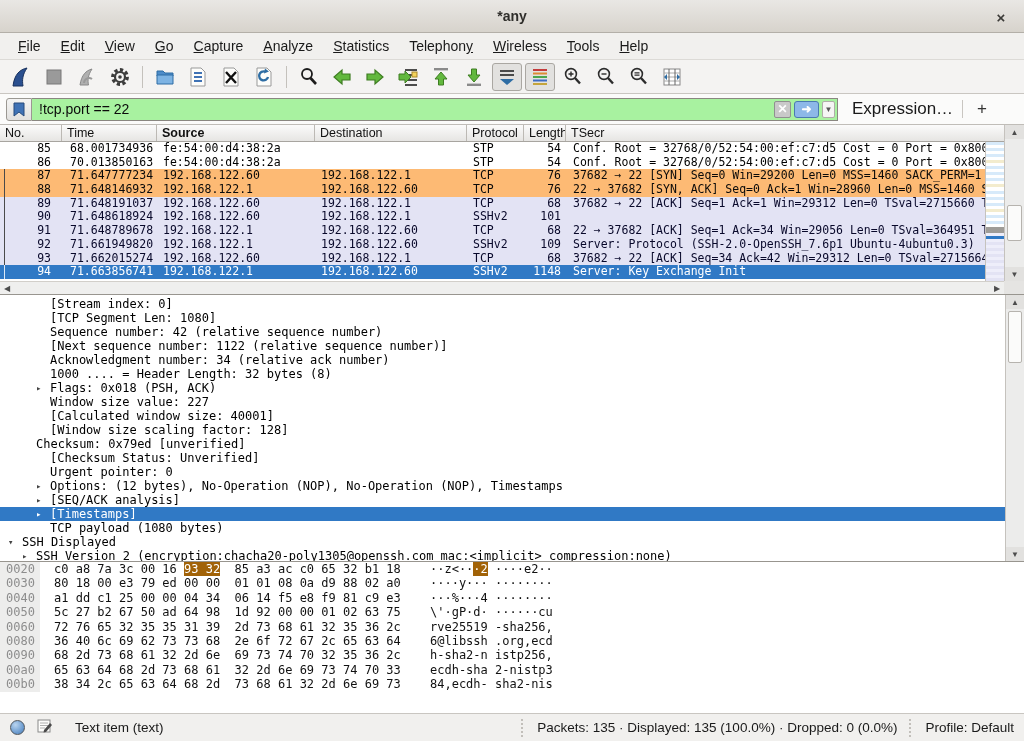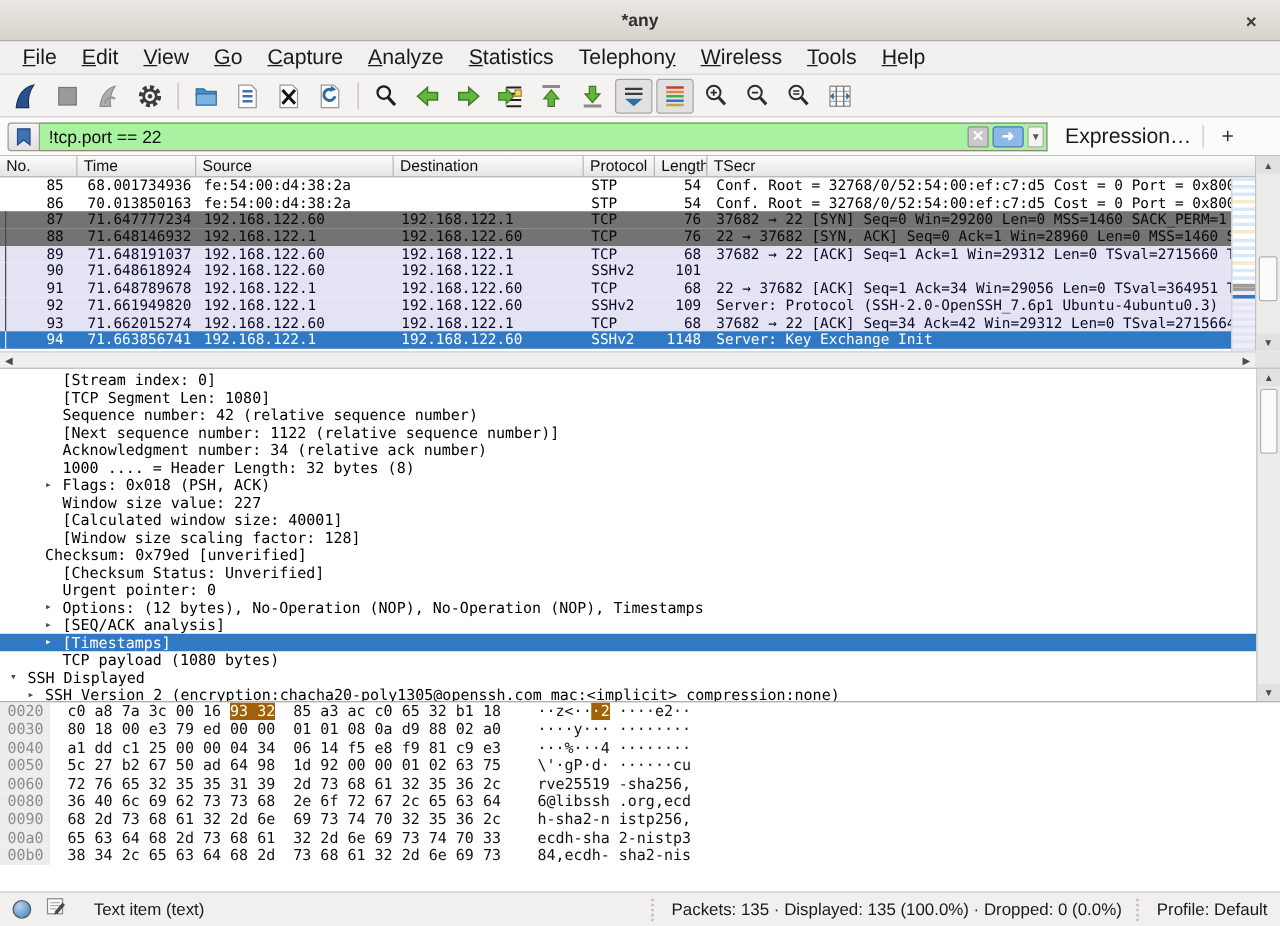--- a/index.html
+++ b/index.html
@@ -8,21 +8,21 @@
 
   
   .titlebar { height:33px; background:linear-gradient(#e9e7e4,#d7d3cc); border-bottom:1px solid #b3afa8;
               display:flex; align-items:center; justify-content:center; position:relative; }
   .titlebar .title { font-weight:bold; font-size:14px; color:#2f2e2b; }
   .titlebar .closebtn { position:absolute; right:12px; top:6px; width:22px; height:22px; display:flex;
               align-items:center; justify-content:center; font-size:15px; font-weight:bold; color:#3c3b38; cursor:default; }
 
   
   .menubar { height:27px; background:#f1f0ee; border-bottom:1px solid #dcdad6; display:flex; align-items:center; padding-left:8px; }
-  .menuitem { padding:4px 10px; font-size:17px; color:#1a1a1a; }
+  .menuitem { padding:4px 10px; font-size:14px; color:#1a1a1a; }
   .menuitem u { text-decoration:underline; }
 
   
   .toolbar { height:34px; background:#f4f3f2; border-bottom:1px solid #c9c6c1; display:flex; align-items:center; padding-left:6px; gap:3px; }
   .tbtn { width:30px; height:28px; display:flex; align-items:center; justify-content:center; border:1px solid transparent; border-radius:3px; }
   .tbtn.pressed { background:#e2e1df; border:1px solid #aaa7a2; }
   .tsep { width:1px; height:22px; background:#c4c1bc; margin:0 4px; }
 
   
   .filterbar { height:31px; background:#fbfbfa; border-bottom:1px solid #c0bdb8; display:flex; align-items:center; padding:0 6px; }
@@ -49,21 +49,21 @@
   .prow { height:13.7px; display:flex; font-size:11.5px; line-height:13.5px; white-space:nowrap; position:relative; }
   .pcell { overflow:hidden; white-space:nowrap; flex-shrink:0; }
   .c-no   { width:62px; text-align:right; padding-right:11px; }
   .c-time { width:95px; padding-left:8px; }
   .c-src  { width:158px; padding-left:6px; }
   .c-dst  { width:152px; padding-left:6px; }
   .c-pro  { width:57px; padding-left:6px; }
   .c-len  { width:42px; text-align:right; padding-right:5px; }
   .c-info { flex:1; padding-left:7px; }
   .row-white { background:#ffffff; color:#000; }
-  .row-gray  { background:#737373; color:#0a0a0a; }
+  .row-gray  { background:#fdba74; color:#0a0a0a; }
   .row-lav   { background:#e3e3f4; color:#08082a; }
   .row-sel   { background:#3079c5; color:#ffffff; }
   .convmark { position:absolute; left:4px; top:0; bottom:0; width:1px; background:#4a4a4a; }
   .row-sel .convmark { background:#dce9f7; }
   .minimap { position:absolute; top:17px; right:20px; width:19px; bottom:13px; border-left:1px solid #c5c2bd; background:#fdfdfd; overflow:hidden; }
   .vscroll { position:absolute; top:0; right:0; width:20px; bottom:13px; background:#ececeb; border-left:1px solid #c5c2bd; }
   .vscroll .arr { position:absolute; left:0; width:100%; height:14px; display:flex; align-items:center; justify-content:center; font-size:8px; color:#4c4c4c; background:#e2e1df; }
   .vthumb { position:absolute; left:2px; right:2px; background:#fbfbfa; border:1px solid #b6b3ae; border-radius:2px; }
   .hscroll { position:absolute; left:0; bottom:0; height:13px; right:20px; background:#efefee; border-top:1px solid #d2cfca; display:flex; justify-content:space-between; }
   .hscroll .arr { width:14px; font-size:8px; color:#4c4c4c; display:flex; align-items:center; justify-content:center; }
@@ -280,21 +280,21 @@
   </div>
   <span class="expr-label">Expression…</span>
   <div class="fsep"></div>
   <span class="add-btn">+</span>
 </div>
 
 <div class="plist">
   <div class="phead" id="phead">
       <div class="phcell" style="width: 62px; flex-shrink: 0;">No.</div>
       <div class="phcell" style="width: 95px; flex-shrink: 0;">Time</div>
-      <div class="phcell" style="width: 158px; flex-shrink: 0;">Source</div>
+      <div class="phcell" style="width: 158px; flex-shrink: 0; font-weight: bold;">Source</div>
       <div class="phcell" style="width: 152px; flex-shrink: 0;">Destination</div>
       <div class="phcell" style="width: 57px; flex-shrink: 0;">Protocol</div>
       <div class="phcell" style="width: 42px; flex-shrink: 0;">Length</div>
       <div class="phcell" style="flex: 1 1 0%;">TSecr</div>
     </div>
   <div class="prows mono" id="prows">
       <div class="prow row-white">
         <div class="pcell c-no">85</div>
         <div class="pcell c-time">68.001734936</div>
         <div class="pcell c-src">fe:54:00:d4:38:2a</div>

